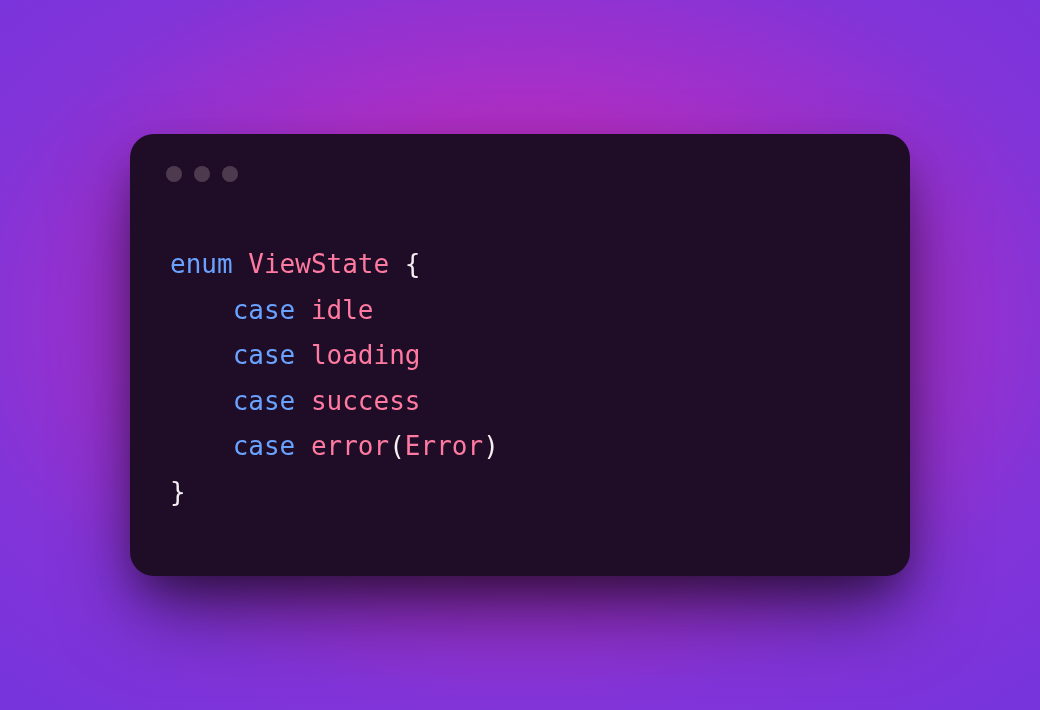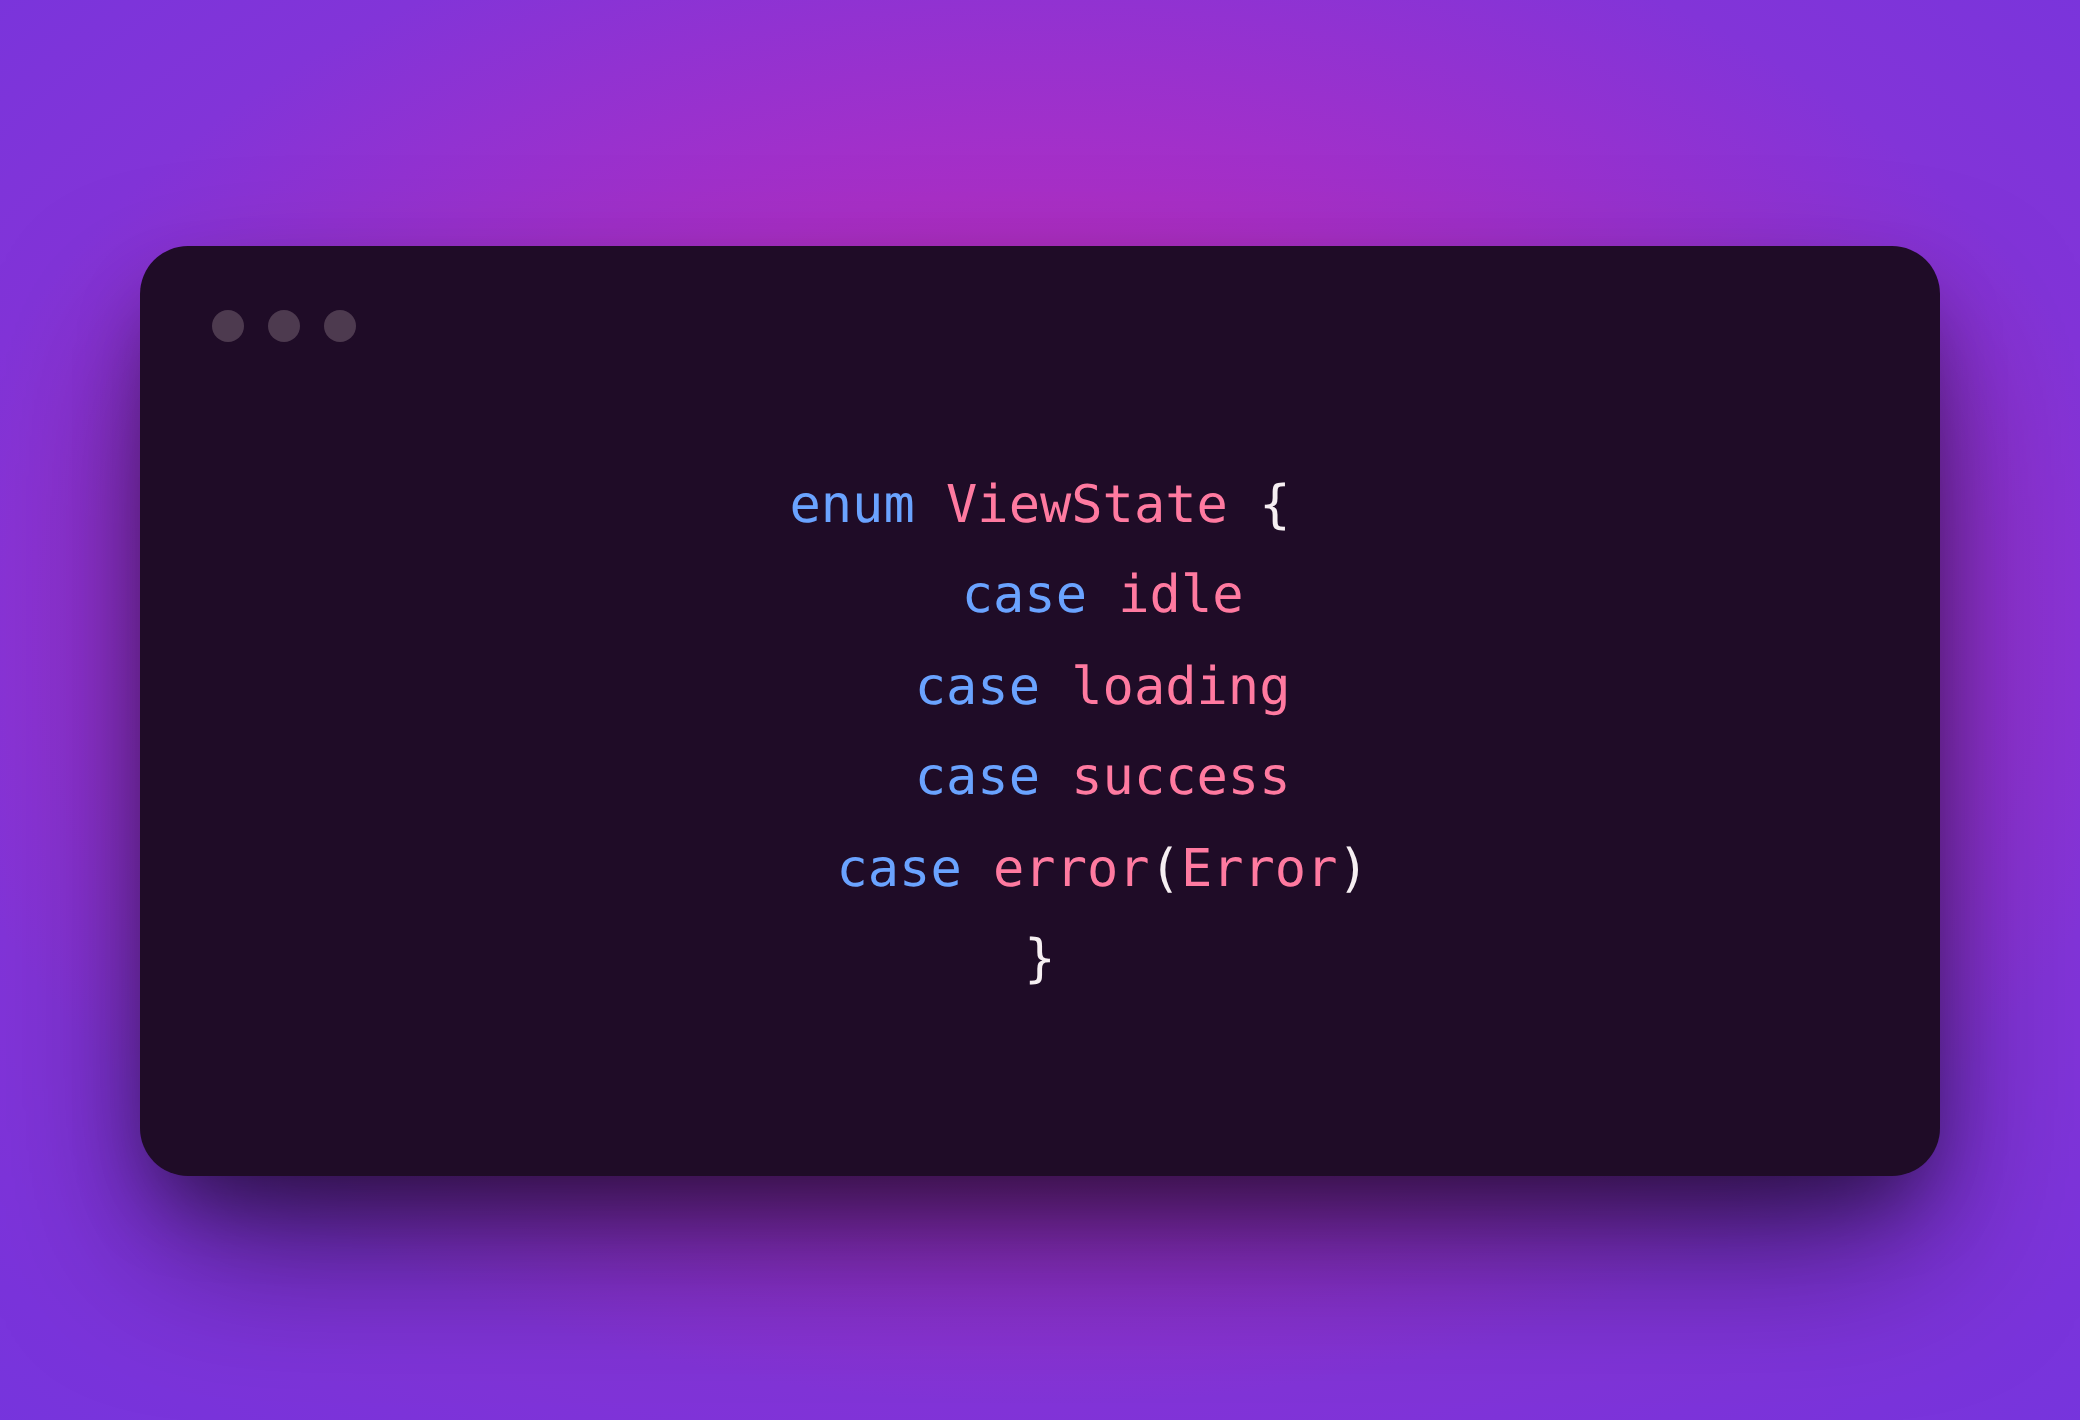--- a/index.html
+++ b/index.html
@@ -5,26 +5,25 @@
   * { box-sizing: border-box; margin: 0; padding: 0; }
   html, body { width: 1040px; height: 710px; }
   body {
     background: radial-gradient(ellipse 90% 90% at 50% 45%, #d8269d 0%, #a82fc7 35%, #8234d8 60%, #6d34e0 100%);
     display: flex;
     align-items: center;
     justify-content: center;
     font-family: ui-monospace, SFMono-Regular, "SF Mono", Menlo, Consolas, monospace;
   }
   .window {
-    width: 900px;
+    width: 780px;
     background: #1f0c27;
     border-radius: 24px;
     box-shadow: 0 40px 80px -10px rgba(0,0,0,0.55), 0 20px 40px -10px rgba(0,0,0,0.4);
-    padding: 28px 32px 84px 32px;
-    text-align: center;
+    padding: 28px 32px 61px 32px;
   }
   .titlebar {
     display: flex;
     gap: 12px;
     padding: 4px 0 0 4px;
   }
   .dot {
     width: 16px;
     height: 16px;
     border-radius: 50%;

